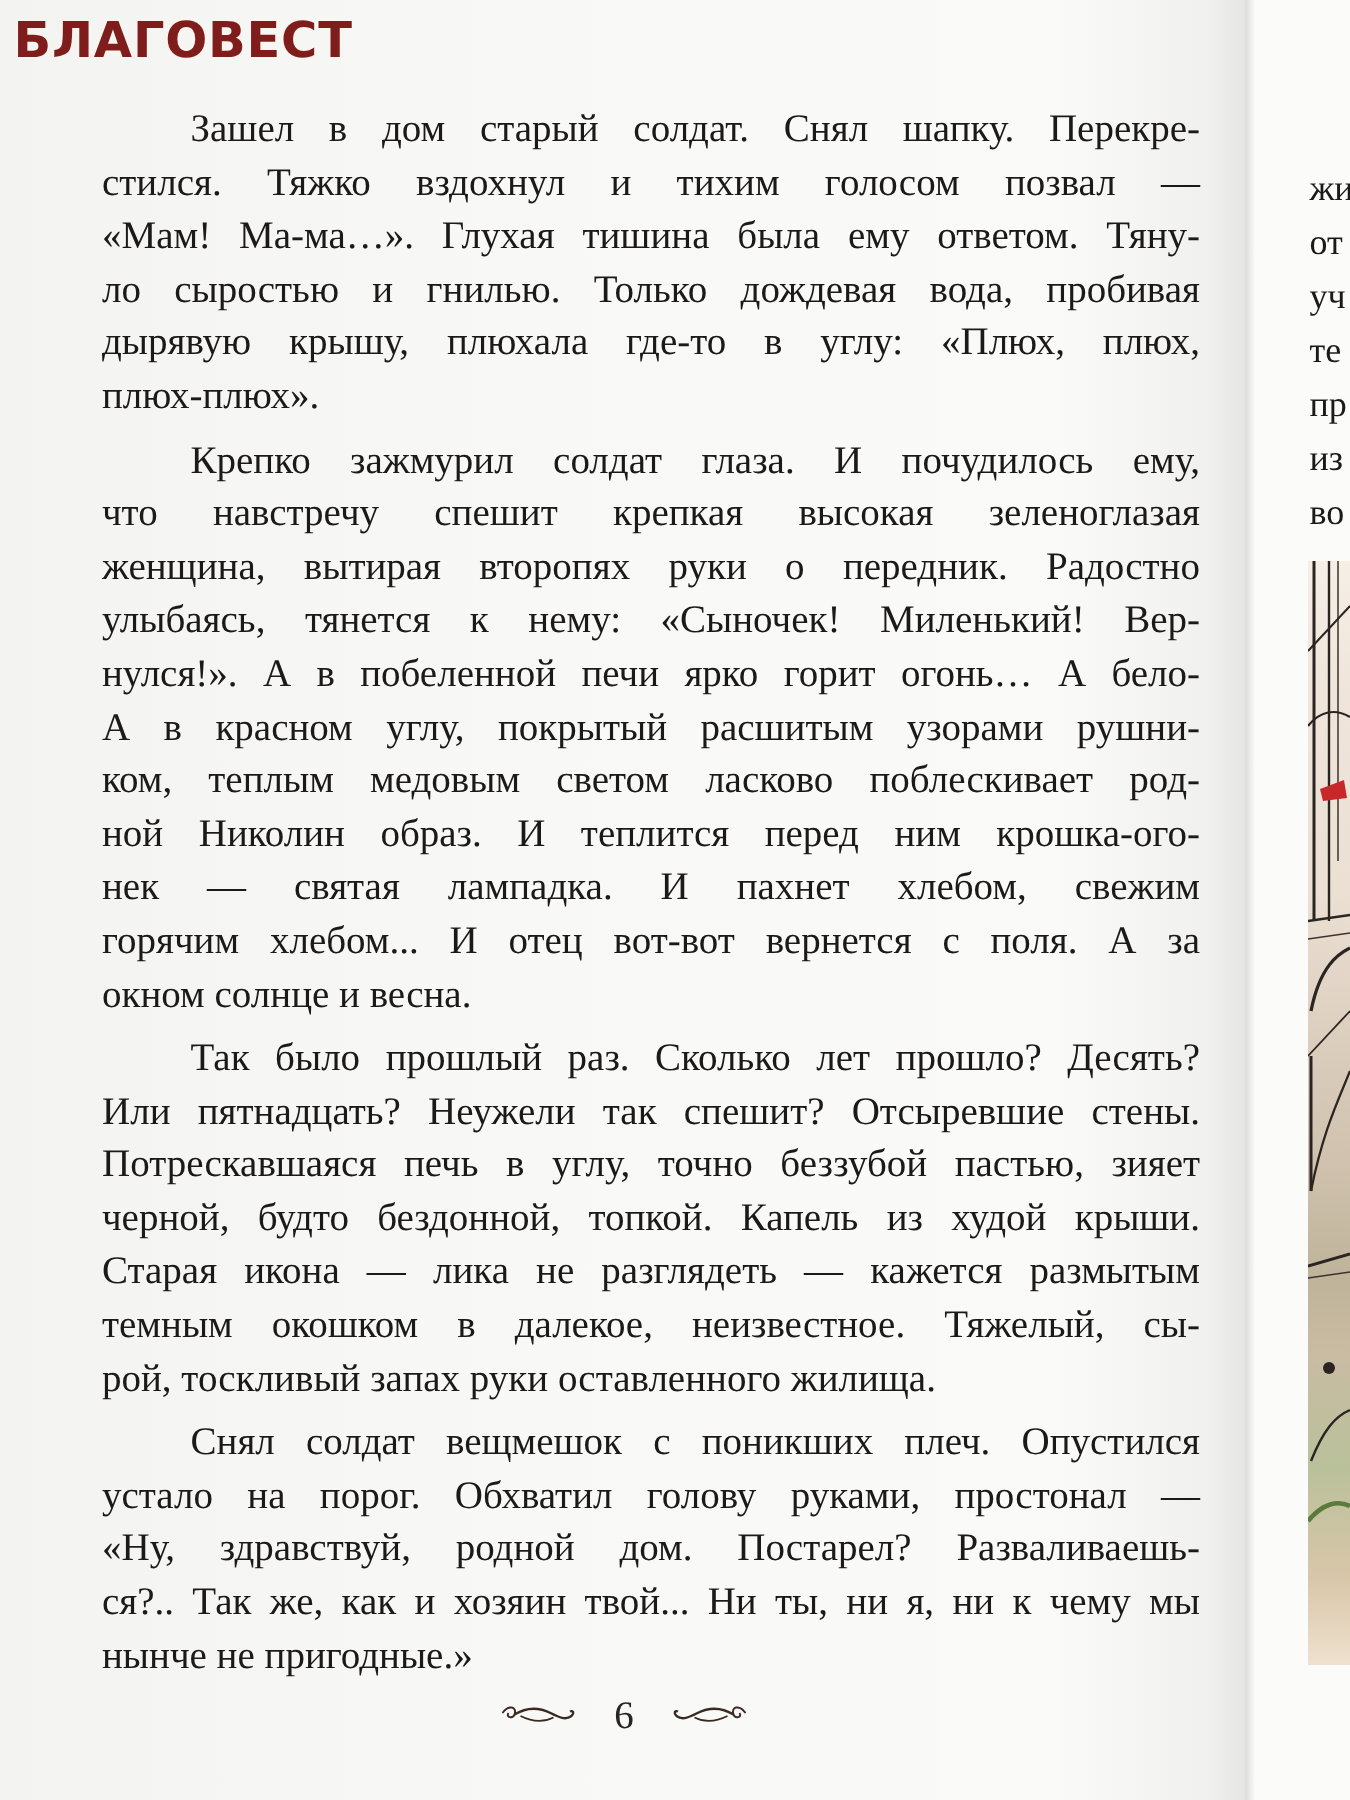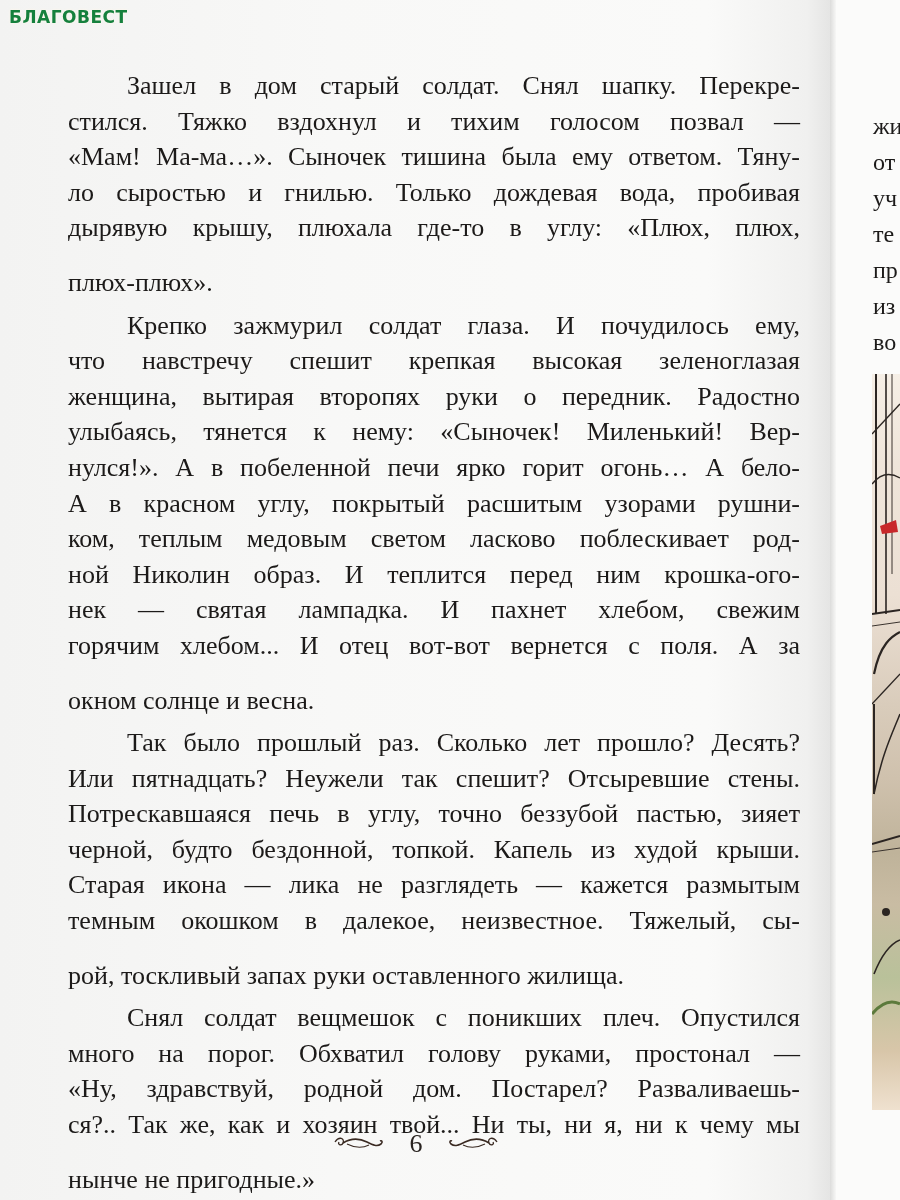--- a/index.html
+++ b/index.html
@@ -16,29 +16,29 @@
     position:absolute; left:830px; top:0; width:6px; height:1200px;
     background:linear-gradient(90deg,#dcdcdb,#ececeb 60%,#f7f7f6);
   }
   .right-page {
     position:absolute; left:836px; top:0; width:64px; height:1200px;
     background:#fbfbfa;
   }
   .watermark {
     position:absolute; left:9px; top:7px;
     font-family:"DejaVu Sans", sans-serif; font-weight:bold;
-    font-size:17px; letter-spacing:0.5px; color:#15803d;
+    font-size:33px; letter-spacing:0.5px; color:#7f1d1d;
     text-shadow:0 0 3px #fff7e8;
   }
   .text {
     position:absolute; left:68px; top:68px; width:732px;
     font-size:26px; line-height:35.6px; color:#1c1a19;
   }
   .line { display:block; white-space:nowrap; text-align:justify; text-align-last:justify; height:35.6px; }
-  .line.last { text-align-last:left;margin-top:19px; }
+  .line.last { text-align-last:left; }
   .line.indent { padding-left:59px; }
   .para { margin:0 0 7px 0; }
   .footer {
     position:absolute; left:0; top:1127px; width:832px; text-align:center;
     font-size:26px; color:#2a2421;
   }
   .footer .orn { display:inline-block; vertical-align:middle; }
   .footer .num { display:inline-block; margin:0 18px; vertical-align:middle; }
   .rp-text {
     position:absolute; left:873px; top:108px; font-size:24px; line-height:36px; color:#1c1a19;
@@ -56,21 +56,21 @@
 <div class="left-page"></div>
 <div class="gutter"></div>
 <div class="right-page"></div>
 
 <div class="watermark">БЛАГОВЕСТ</div>
 
 <div class="text">
   <div class="para">
     <span class="line indent">Зашел в дом старый солдат. Снял шапку. Перекре-</span>
     <span class="line">стился. Тяжко вздохнул и тихим голосом позвал —</span>
-    <span class="line">«Мам! Ма-ма…». Сыночек тишина была ему ответом. Тяну-</span>
+    <span class="line">«Мам! Ма-ма…». Глухая тишина была ему ответом. Тяну-</span>
     <span class="line">ло сыростью и гнилью. Только дождевая вода, пробивая</span>
     <span class="line">дырявую крышу, плюхала где-то в углу: «Плюх, плюх,</span>
     <span class="line last">плюх-плюх».</span>
   </div>
   <div class="para">
     <span class="line indent">Крепко зажмурил солдат глаза. И почудилось ему,</span>
     <span class="line">что навстречу спешит крепкая высокая зеленоглазая</span>
     <span class="line">женщина, вытирая второпях руки о передник. Радостно</span>
     <span class="line">улыбаясь, тянется к нему: «Сыночек! Миленький! Вер-</span>
     <span class="line">нулся!». А в побеленной печи ярко горит огонь… А бело-</span>
@@ -85,21 +85,21 @@
     <span class="line indent">Так было прошлый раз. Сколько лет прошло? Десять?</span>
     <span class="line">Или пятнадцать? Неужели так спешит? Отсыревшие стены.</span>
     <span class="line">Потрескавшаяся печь в углу, точно беззубой пастью, зияет</span>
     <span class="line">черной, будто бездонной, топкой. Капель из худой крыши.</span>
     <span class="line">Старая икона — лика не разглядеть — кажется размытым</span>
     <span class="line">темным окошком в далекое, неизвестное. Тяжелый, сы-</span>
     <span class="line last">рой, тоскливый запах руки оставленного жилища.</span>
   </div>
   <div class="para">
     <span class="line indent">Снял солдат вещмешок с поникших плеч. Опустился</span>
-    <span class="line">много на порог. Обхватил голову руками, простонал —</span>
+    <span class="line">устало на порог. Обхватил голову руками, простонал —</span>
     <span class="line">«Ну, здравствуй, родной дом. Постарел? Разваливаешь-</span>
     <span class="line">ся?.. Так же, как и хозяин твой... Ни ты, ни я, ни к чему мы</span>
     <span class="line last">нынче не пригодные.»</span>
   </div>
 </div>
 
 <div class="footer">
   <span class="orn">
     <svg width="52" height="18" viewBox="0 0 52 18">
       <path d="M2 8 C6 2,12 4,10 9 C9 12,4 11,6 8" fill="none" stroke="#3a2a22" stroke-width="1.3"></path>

